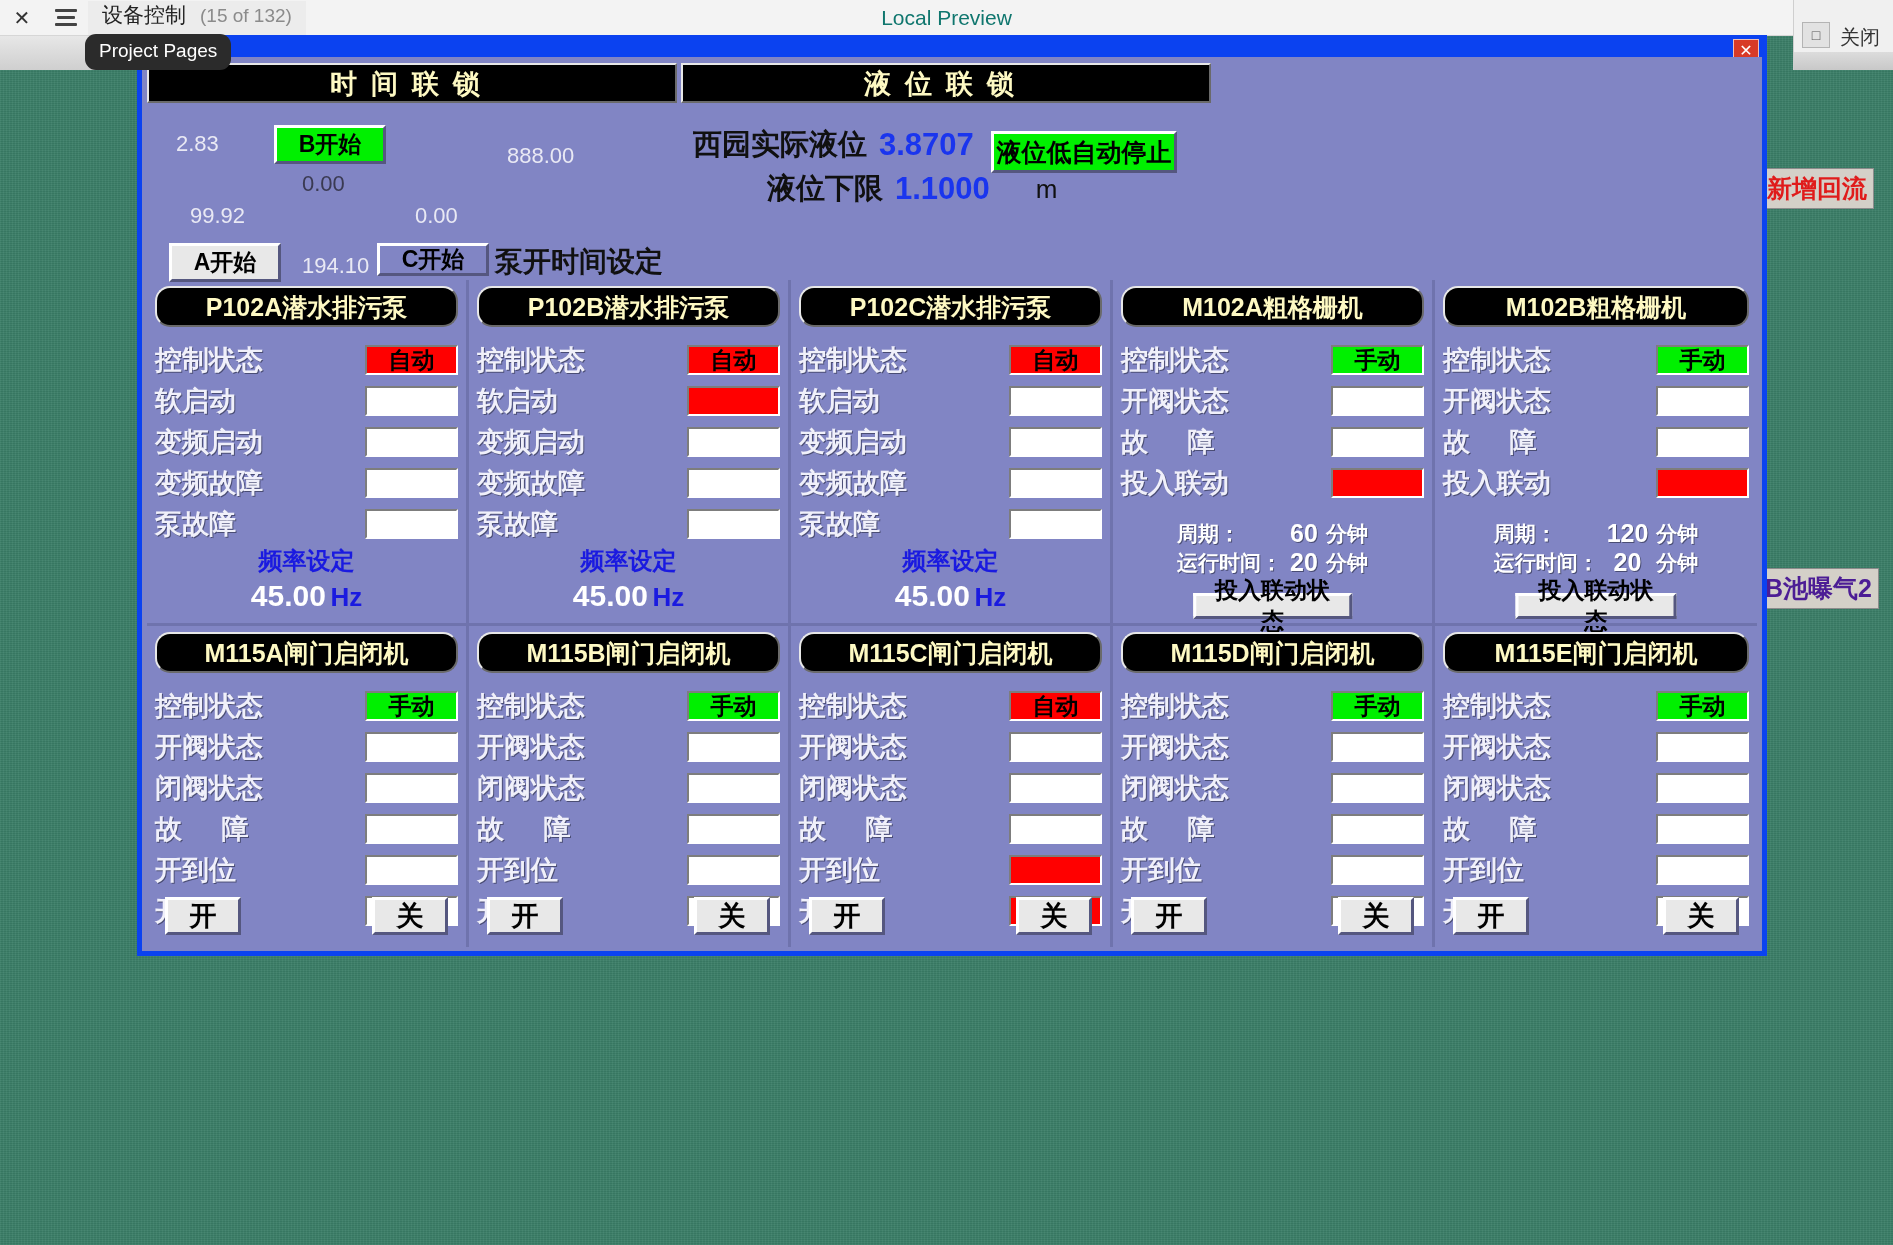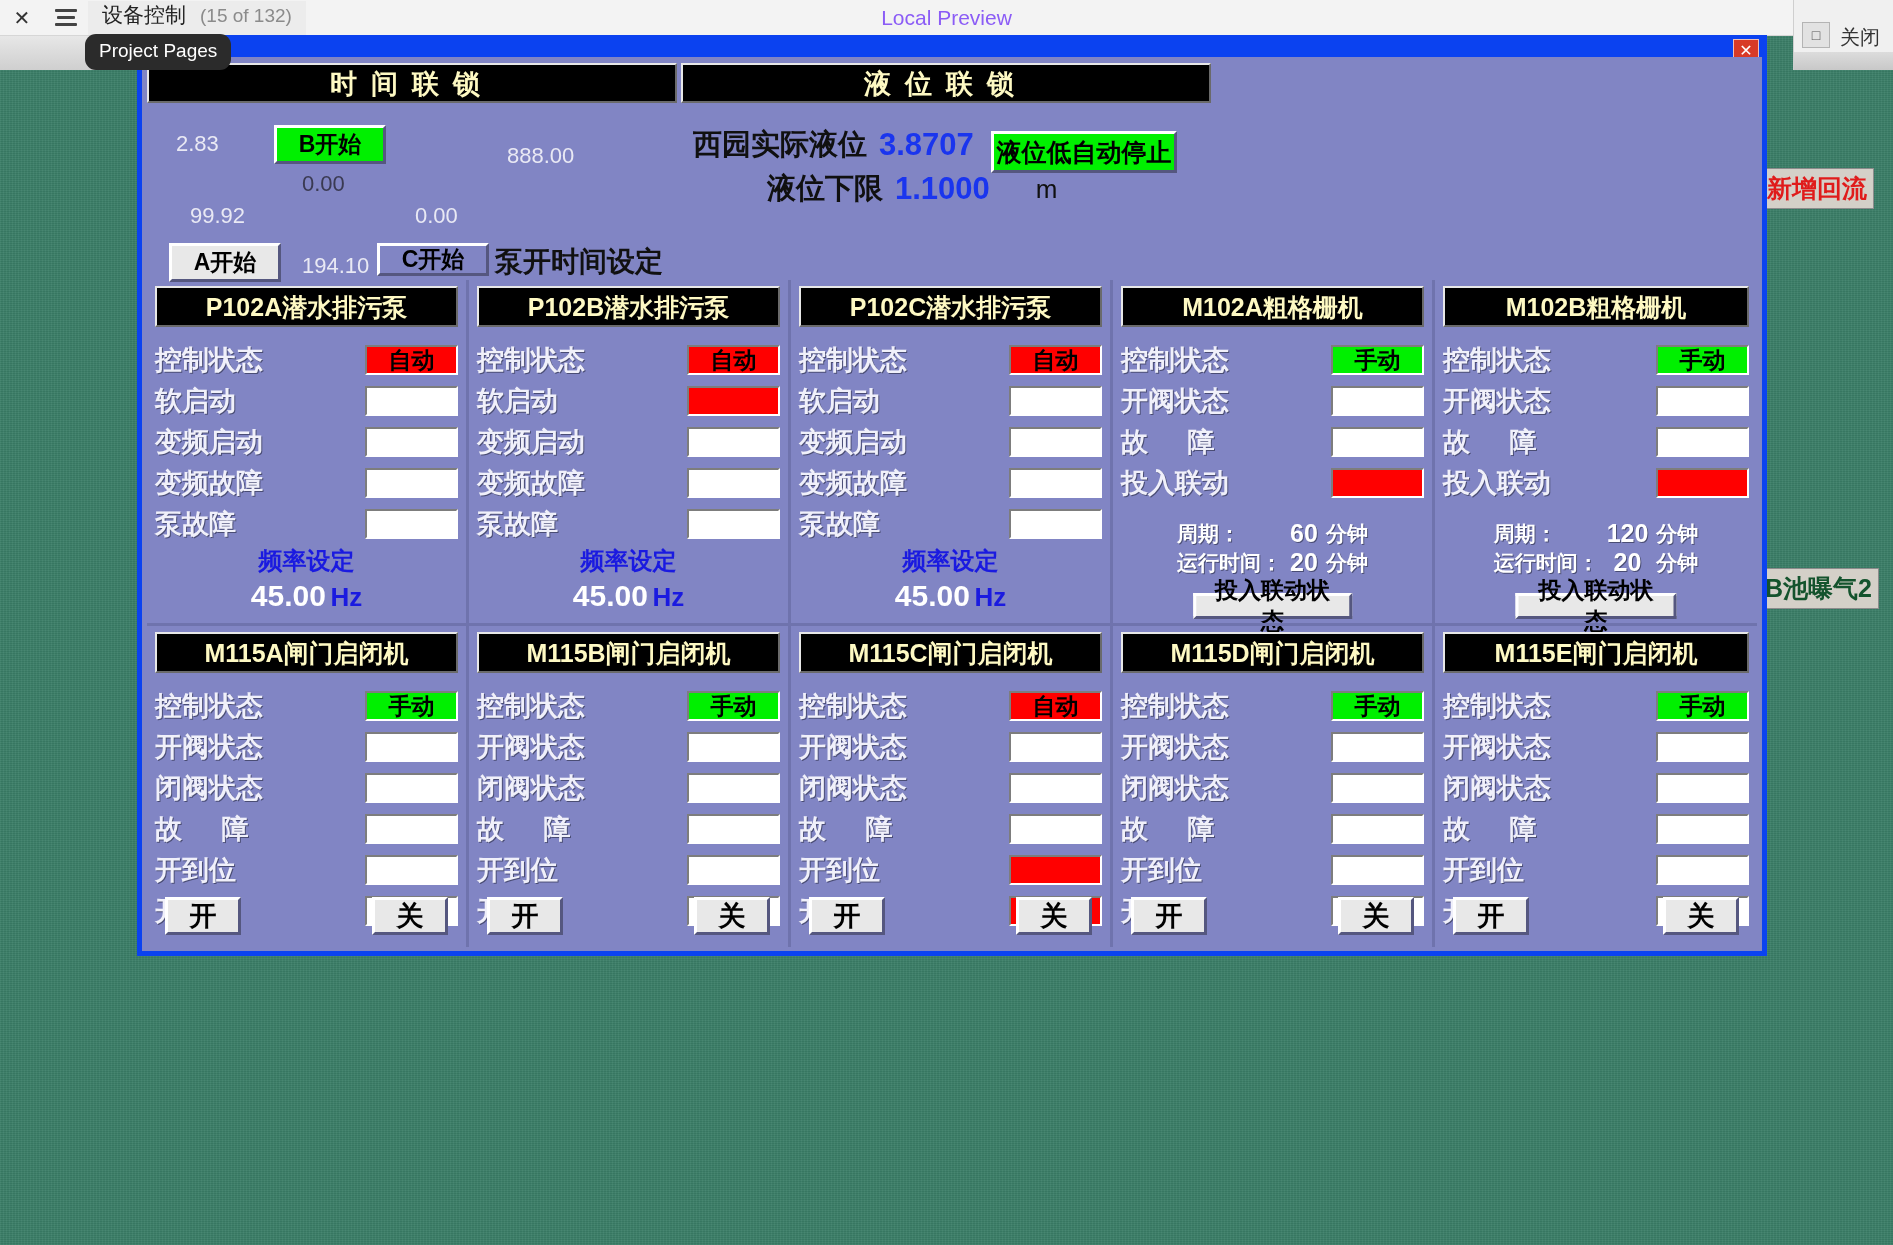--- a/index.html
+++ b/index.html
@@ -37,21 +37,21 @@
   #hamburger i { display: block; width: 22px; height: 3px; background: #444; border-radius: 1px; }
   #hamburger i:nth-child(2) { width: 18px; }
   #page-title-wrap {
     display: flex; align-items: baseline; gap: 14px; padding: 0 14px; height: 34px;
     background: #ececec;
   }
   #page-title { font-size: 21px; color: #222; }
   #page-count { font-size: 19px; color: #8b8b8b; }
   #local-preview {
     position: absolute; left: 0; right: 0; text-align: center;
-    font-size: 21px; color: #8b5cf6;
+    font-size: 21px; color: #0f766e;
   }
   #tooltip {
     position: absolute; left: 85px; top: 34px;
     background: #2b2b2b; color: #fff; font-size: 19px;
     padding: 6px 14px 8px; z-index: 60; white-space: nowrap; border-radius: 11px;
   }
   
   #greystrip {
     position: absolute; left: 0; top: 36px; width: 110px; height: 34px;
     background: linear-gradient(#e7e7e7, #cfcfcf);
@@ -73,21 +73,21 @@
     position: absolute; left: 0; top: 52px; width: 100px; height: 18px;
     background: linear-gradient(#dcdcdc,#c8c8c8);
   }
 
   
   .bg-label {
     position: absolute; background: #d4d0c8; border: 1px solid #8c8c8c;
     font-size: 25px; font-weight: 700; padding: 3px 6px; white-space: nowrap;
   }
   #bg-label-1 { left: 1760px; top: 168px; color: #e01b1b; }
-  #bg-label-2 { left: 1758px; top: 568px; color: #14532d; }
+  #bg-label-2 { left: 1758px; top: 568px; color: #4c1d95; }
 
   
   #hmi-window {
     position: absolute; left: 137px; top: 35px; width: 1630px; height: 921px;
     background: #8185c4;
     border: 5px solid #0b42f0;
   }
   #hmi-titlebar {
     position: absolute; left: 0; top: -5px; width: 100%; height: 22px;
     background: #0b42f0;
@@ -155,21 +155,21 @@
     grid-template-rows: 343px 1fr;
   }
   .cell {
     position: relative;
     border-right: 3px solid #6f73ad;
     padding: 6px 8px 0 8px;
   }
   .cell:nth-child(5n) { border-right: none; }
   .cell.row2 { border-top: 3px solid #6f73ad; }
 
-  .cell .blk-hdr { height: 41px; line-height: 38px; font-size: 25px; letter-spacing: 0; }
+  .cell .blk-hdr { height: 41px; line-height: 38px; font-size: 25px; letter-spacing: 0; border-radius: 15px; }
 
   .rows { position: relative; margin-top: 14px; }
   .drow {
     display: flex; align-items: center; justify-content: space-between;
     height: 38px; margin-bottom: 3px;
   }
   .drow .dlabel {
     color: #f0f0fa; font-size: 27px; font-weight: 700;
     text-shadow: 1px 1px 0 #4a4d74;
     white-space: nowrap;

